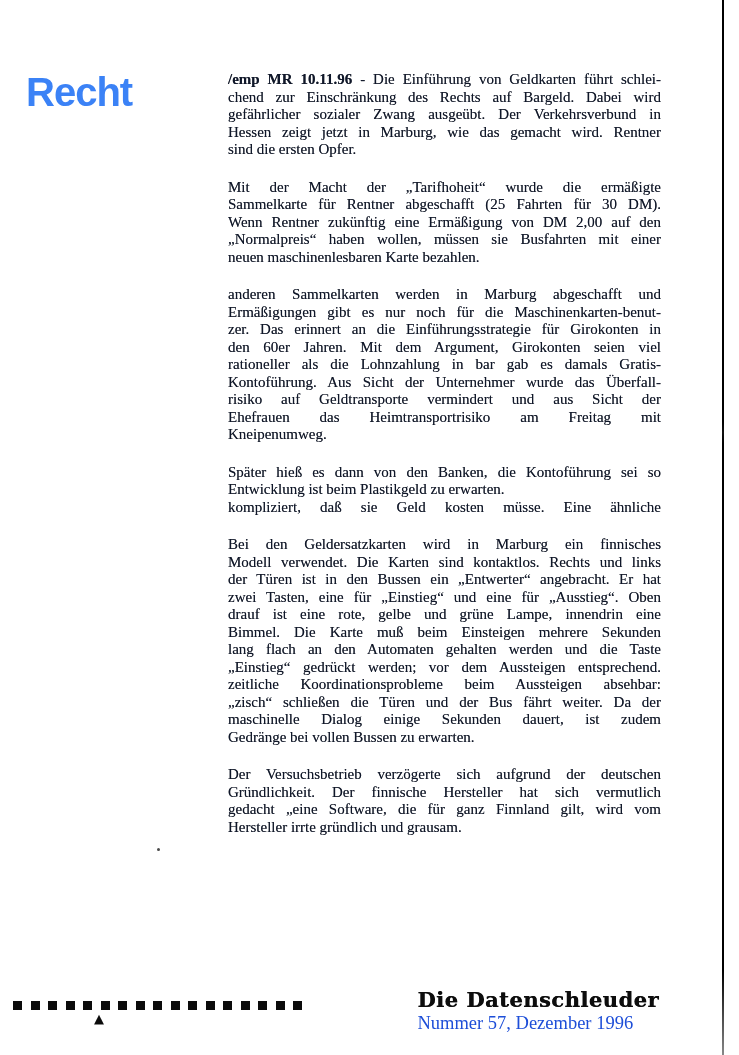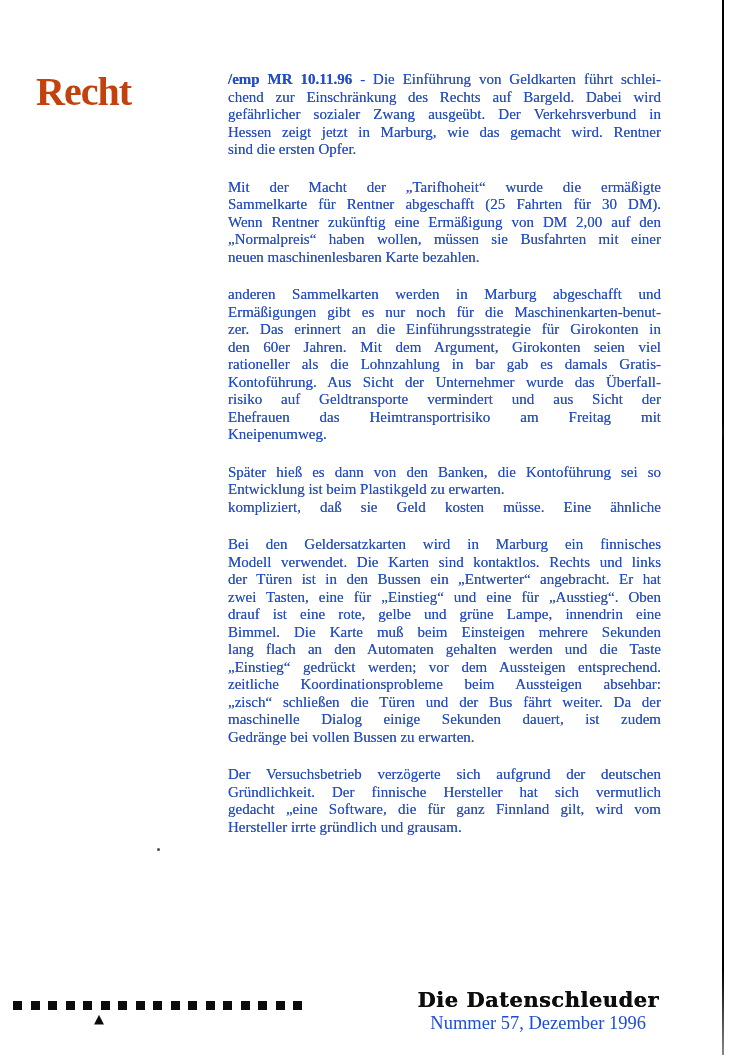--- a/index.html
+++ b/index.html
@@ -9,45 +9,45 @@
     height: 1055px;
     background: #ffffff;
     overflow: hidden;
     font-family: "Liberation Serif", serif;
     color: #161616;
   }
 
   
   .section-title {
     position: absolute;
-    left: 36px;
+    left: 26px;
     top: 72px;
-    font-family: Liberation Serif, serif;
+    font-family: Liberation Sans, sans-serif;
     font-weight: 800;
     font-size: 40px;
     line-height: 40px;
     letter-spacing: -1px;
-    color: #c2410c;
+    color: #3b82f6;
   }
 
   
   .article {
     position: absolute;
     left: 228px;
     top: 71px;
     width: 433px;
   }
   .para { margin: 0 0 20px 0; }
   .line {
     font-size: 15px;
     line-height: 17.5px;
     text-align: justify;
     text-align-last: justify;
     white-space: normal;
-    color: #1d4ed8;
+    color: #0f172a;
     text-shadow: 0 0 0.3px rgba(0,0,0,0.55); 
   }
   .line.last { text-align-last: left; }
   .line b { font-weight: bold; }
 
   
   .dotted-rule {
     position: absolute;
     left: 13px;
     top: 1001px;
@@ -66,21 +66,21 @@
     top: 1012px;
     font-size: 13px;
     line-height: 13px;
     color: #0b0b0b;
     font-family: "DejaVu Sans", sans-serif;
   }
   .magazine-block {
     position: absolute;
     right: 80px;
     top: 988px;
-    text-align: center;
+    text-align: left;
   }
   .magazine-title {
     font-family: "DejaVu Serif", serif;
     font-weight: bold;
     font-size: 21px;
     line-height: 24px;
     letter-spacing: 0.5px;
     color: #0d0d0d;
     text-shadow: 0.4px 0 0 #0d0d0d; 
   }

